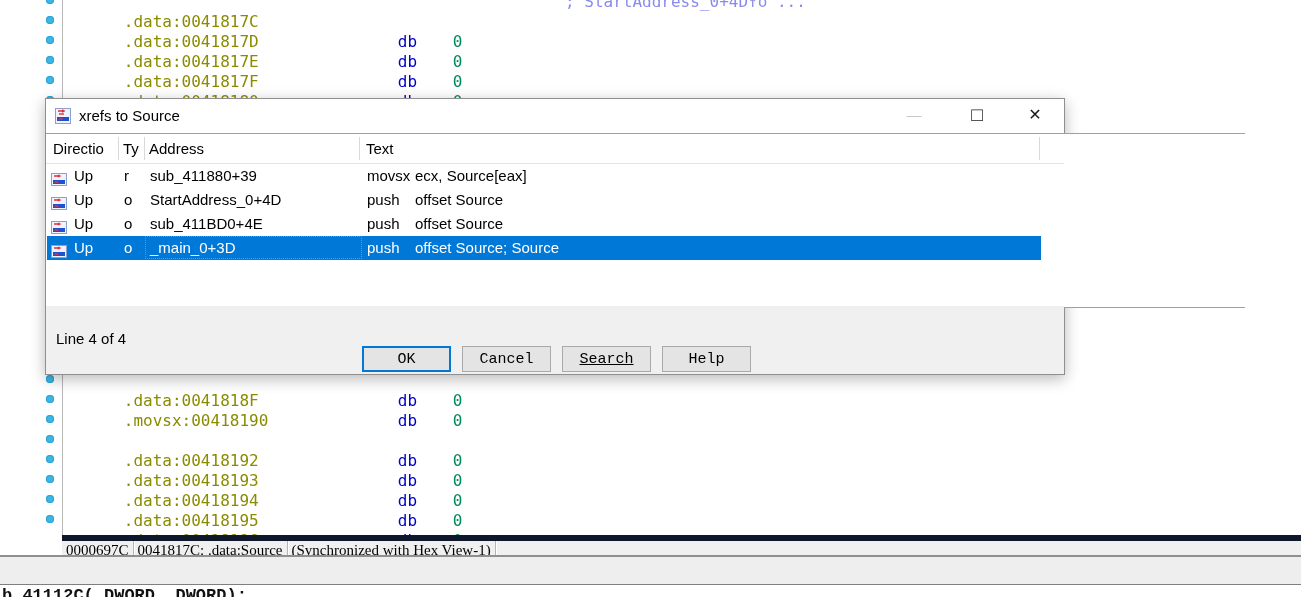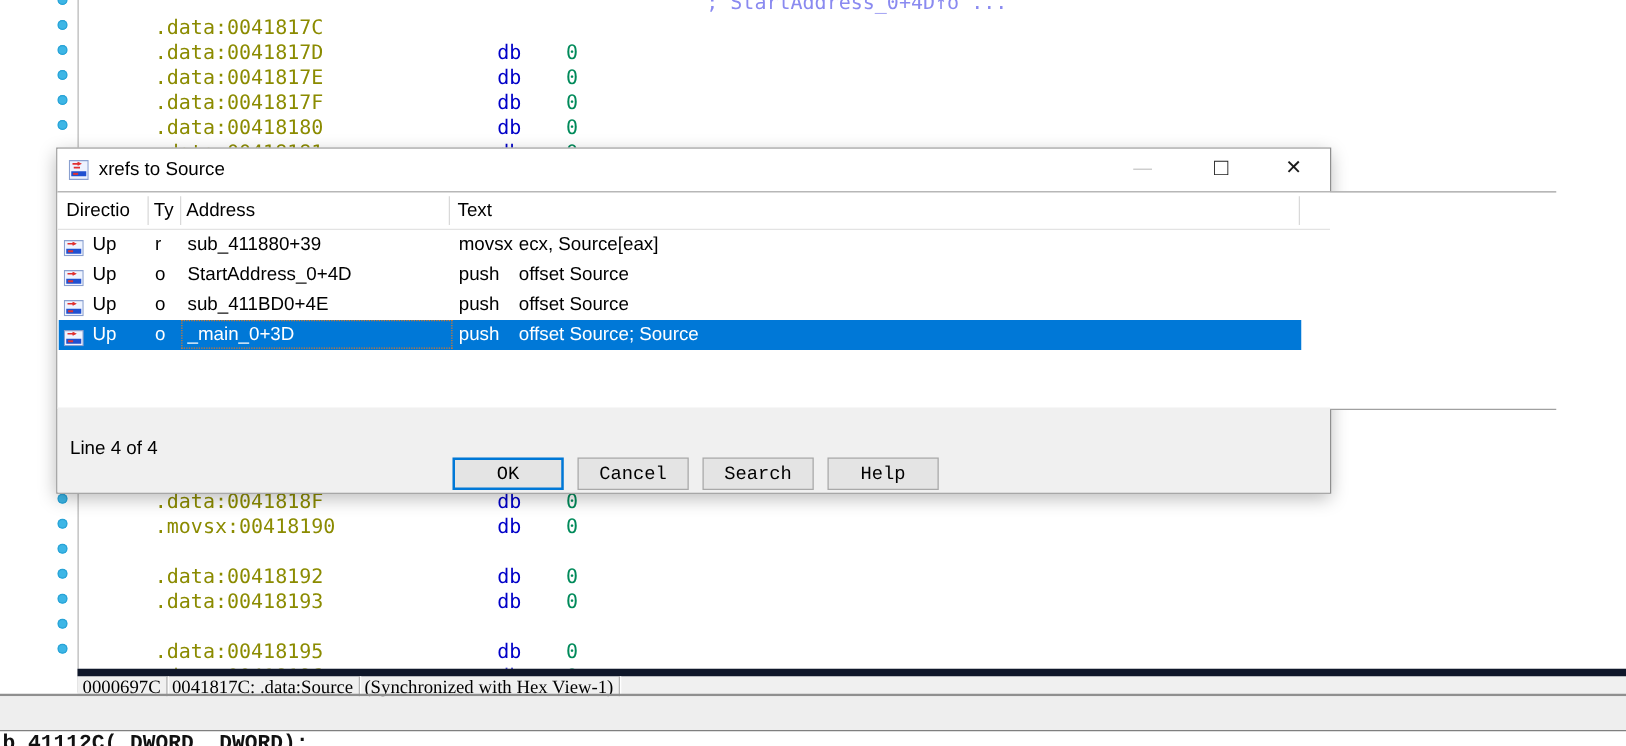--- a/index.html
+++ b/index.html
@@ -26,21 +26,21 @@
   .statusbar .cell{padding:0 4px;border-right:1px solid #b4b4b4;box-shadow:1px 0 0 #ffffff;}
 
   .divider1{position:absolute;left:0;top:555px;width:1301px;height:2px;background:#8f8f8f;}
   .band{position:absolute;left:0;top:557px;width:1301px;height:27px;background:#eeeeee;}
   .divider2{position:absolute;left:0;top:584px;width:1301px;height:1px;background:#7f7f7f;}
   .hintline{position:absolute;left:2px;top:586px;font-family:"Liberation Mono", monospace;
             font-weight:bold;font-size:17px;color:#111;white-space:pre;}
 
   
   .dialog{position:absolute;left:45px;top:98px;width:1018px;height:275px;background:#ffffff;
-          border:1px solid #8f8f8f;box-shadow:0 4px 14px rgba(0,0,0,0.28);font-size:15px;color:#000;margin-top:20px;}
+          border:1px solid #8f8f8f;box-shadow:0 4px 14px rgba(0,0,0,0.28);font-size:15px;color:#000;}
   .titlebar{position:absolute;left:0;top:0;right:0;height:34px;background:#ffffff;}
   .title-icon{position:absolute;left:9px;top:9px;}
   .title-text{position:absolute;left:33px;top:8px;font-size:15px;color:#000;}
   .winbtn{position:absolute;top:0;width:46px;height:34px;text-align:center;line-height:32px;cursor:default;}
   .btn-min{left:845px;color:#c8c8c8;font-size:15px;}
   .btn-max{left:908px;color:#1a1a1a;font-size:19px;}
   .btn-close{left:966px;color:#1a1a1a;font-size:16px;}
 
   .list{position:absolute;left:0;top:34px;width:1199px;height:173px;background:#ffffff;
         border-top:1px solid #a0a0a0;border-bottom:1px solid #a0a0a0;overflow:hidden;}
@@ -58,21 +58,21 @@
   .cell-text{position:absolute;left:320px;top:0;white-space:pre;}
   .cell-text .tmn{display:inline-block;width:48px;}
   .focusrect{position:absolute;left:98px;width:215px;height:21px;border:1px dotted #e07820;}
 
   .btnpanel{position:absolute;left:0;top:207px;width:1018px;height:68px;background:#f0f0f0;}
   .linecount{position:absolute;left:10px;top:24px;font-size:15px;color:#000;}
   .dbtn{position:absolute;top:40px;width:89px;height:26px;background:#e4e4e4;
         border:1px solid #a9a9a9;font-family:"Liberation Mono", monospace;font-size:15px;
         color:#000;text-align:center;line-height:23px;cursor:default;}
   .dbtn.default{border:2px solid #0078d7;line-height:21px;}
-  .b-ok{left:316px;}.b-cancel{left:416px;}.b-search{left:516px;}.b-help{left:616px;}
+  .b-ok{left:316px;}.b-cancel{left:416px;}.b-search{left:516px;text-decoration:underline;}.b-help{left:616px;}
 </style>
 </head>
 <body>
 
 <div class="workspace">
 
   <div class="disasm">
     <div class="vline"></div>
 
     <div class="dot" style="top:-4px"></div>
@@ -114,20 +114,23 @@
     </div>
     <div class="dline" style="top:391px">
       <span class="addr">.movsx:00418190</span><span class="mn">db</span><span class="val">0</span>
     </div>
     <div class="dline" style="top:431px">
       <span class="addr">.data:00418192</span><span class="mn">db</span><span class="val">0</span>
     </div>
     <div class="dline" style="top:451px">
       <span class="addr">.data:00418193</span><span class="mn">db</span><span class="val">0</span>
     </div>
+    <div class="dline" style="top:471px">
+      <span class="addr">.data:00418194</span><span class="mn">db</span><span class="val">0</span>
+    </div>
     <div class="dline" style="top:491px">
       <span class="addr">.data:00418195</span><span class="mn">db</span><span class="val">0</span>
     </div>
     <div class="dline" style="top:511px">
       <span class="addr">.data:00418196</span><span class="mn">db</span><span class="val">0</span>
     </div>
   </div>
 
   <div class="statusbar">
     <span class="cell">0000697C</span>

